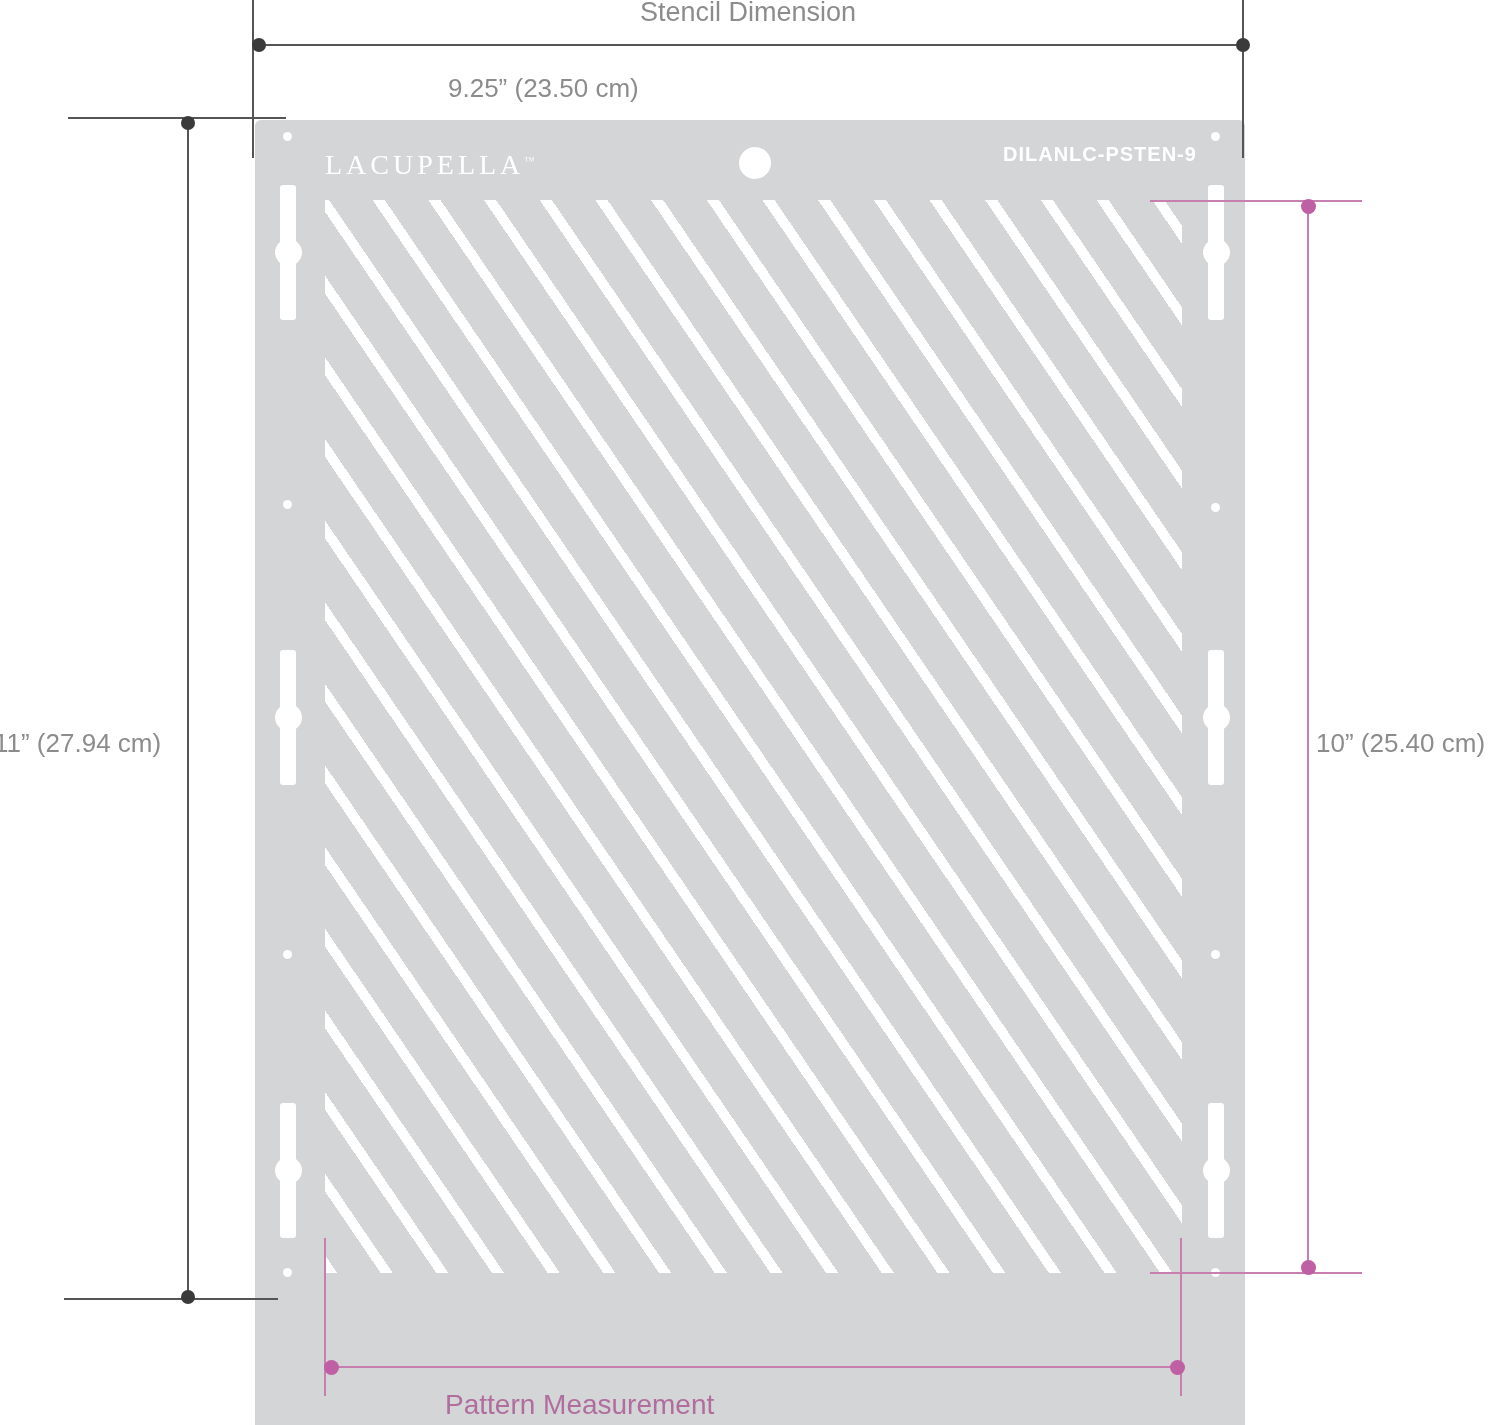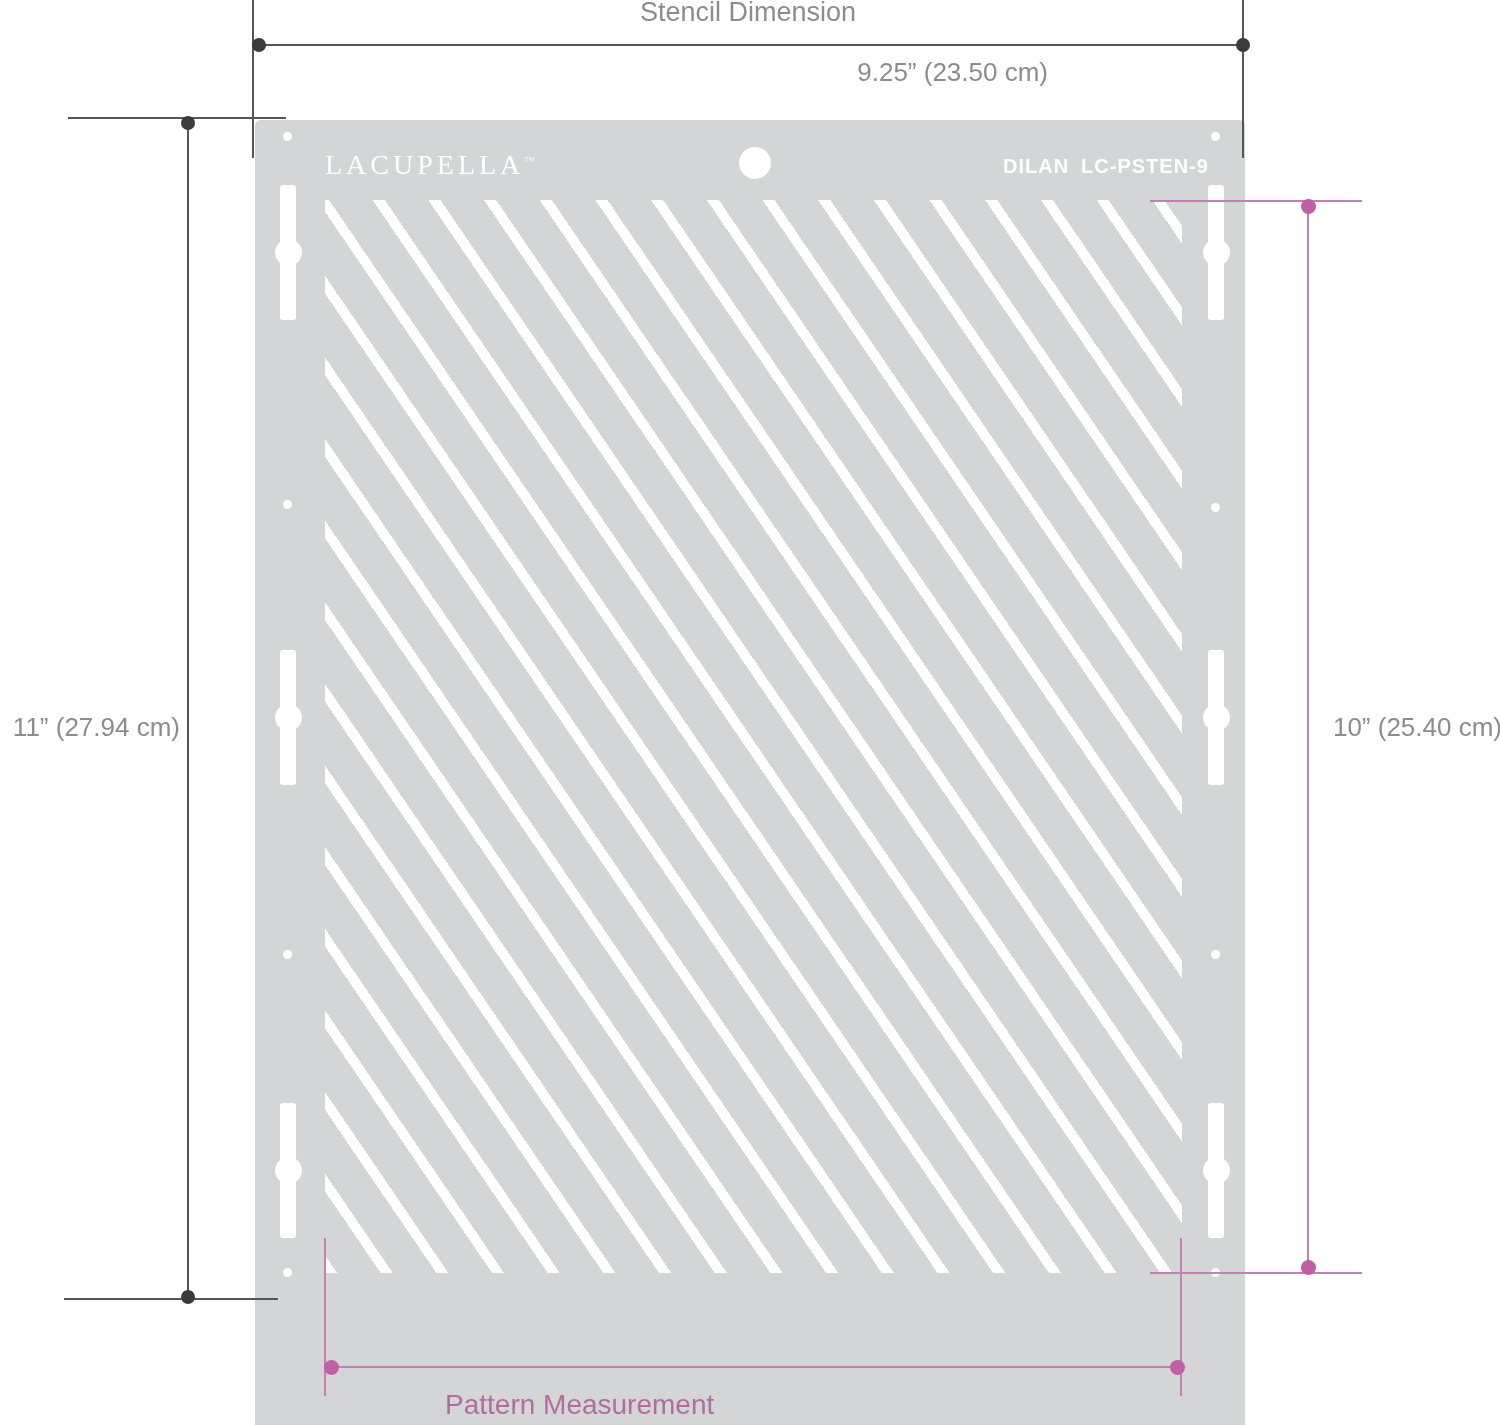--- a/index.html
+++ b/index.html
@@ -25,35 +25,35 @@
     position:absolute;left:70px;top:80px;width:857px;height:1073px;
     background:repeating-linear-gradient(55.7deg, var(--cut) 0 10px, rgba(0,0,0,0) 10px 46px);
   }
   .brand{
     position:absolute;left:70px;top:24px;height:34px;line-height:34px;
     font-family:"Liberation Serif", serif;font-size:28px;letter-spacing:4px;
     color:var(--cut);white-space:nowrap;
   }
   .brand sup{font-size:10px;letter-spacing:1px;vertical-align:super;}
   .pcode{
-    position:absolute;left:748px;top:33px;height:26px;line-height:26px;
+    position:absolute;left:748px;top:21px;height:26px;line-height:26px;
     font-size:20px;font-weight:bold;letter-spacing:1px;color:var(--cut);
-    display:flex;gap:12px;white-space:nowrap;
+    display:flex;white-space:nowrap;
   }
   .hole{position:absolute;background:var(--cut);border-radius:50%;}
   .regmark{position:absolute;width:44px;height:135px;}
   .regmark .slot{position:absolute;left:50%;top:0;bottom:0;width:16px;margin-left:-8px;background:var(--cut);border-radius:3px;}
   .regmark .circle{position:absolute;left:50%;top:50%;width:27px;height:27px;margin:-13.5px 0 0 -13.5px;background:var(--cut);border-radius:50%;}
   .pin{position:absolute;width:9px;height:9px;border-radius:50%;background:var(--cut);}
   .hline{position:absolute;height:2px;background:var(--dark-line);}
   .vline{position:absolute;width:2px;background:var(--dark-line);}
   .hline.pink,.vline.pink{background:var(--pink-line);}
   .dot{position:absolute;width:14px;height:14px;border-radius:50%;background:var(--dark-dot);}
   .dot.pink{width:15px;height:15px;background:var(--pink-dot);}
-  .dim-text{position:absolute;color:var(--gray-text);font-size:26px;text-align:right;white-space:nowrap;}
+  .dim-text{position:absolute;color:var(--gray-text);font-size:26px;text-align:left;white-space:nowrap;margin-top:16px;}
   .dim-title{position:absolute;color:var(--gray-text);font-size:27px;text-align:center;white-space:nowrap;}
   .pink-title{position:absolute;color:var(--pink-text);font-size:28px;text-align:left;white-space:nowrap;}
 </style>
 </head>
 <body>
 
 <div class="canvas">
 
   <div class="stencil">
 

